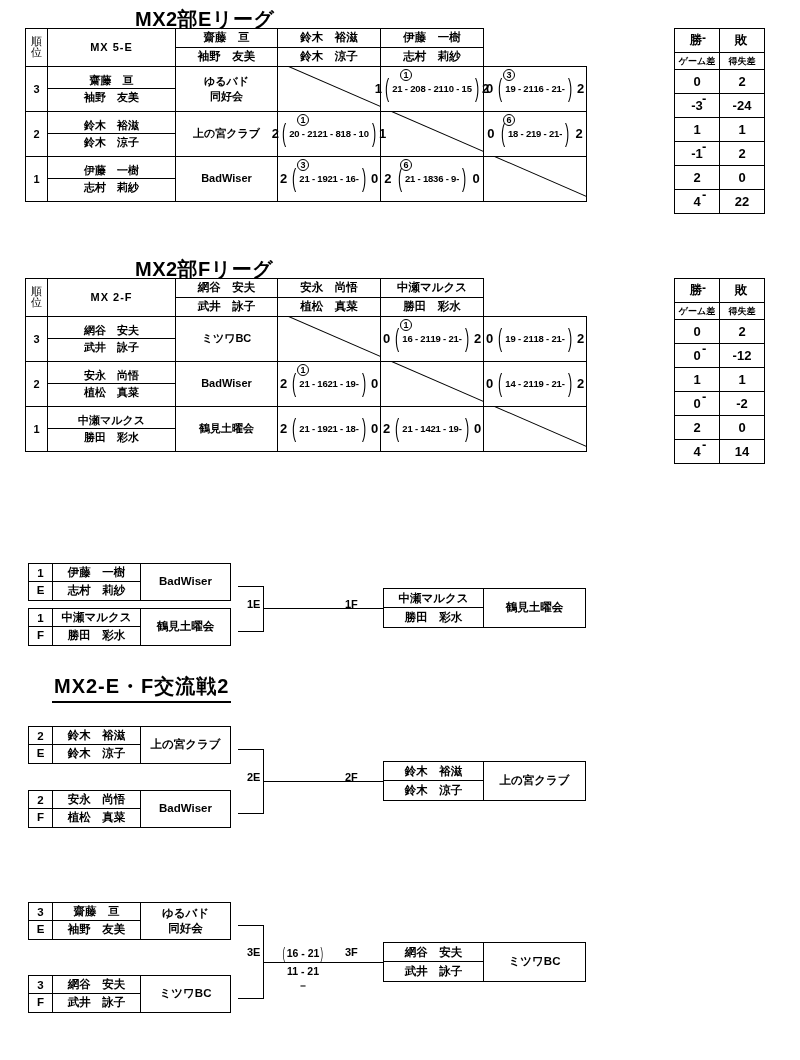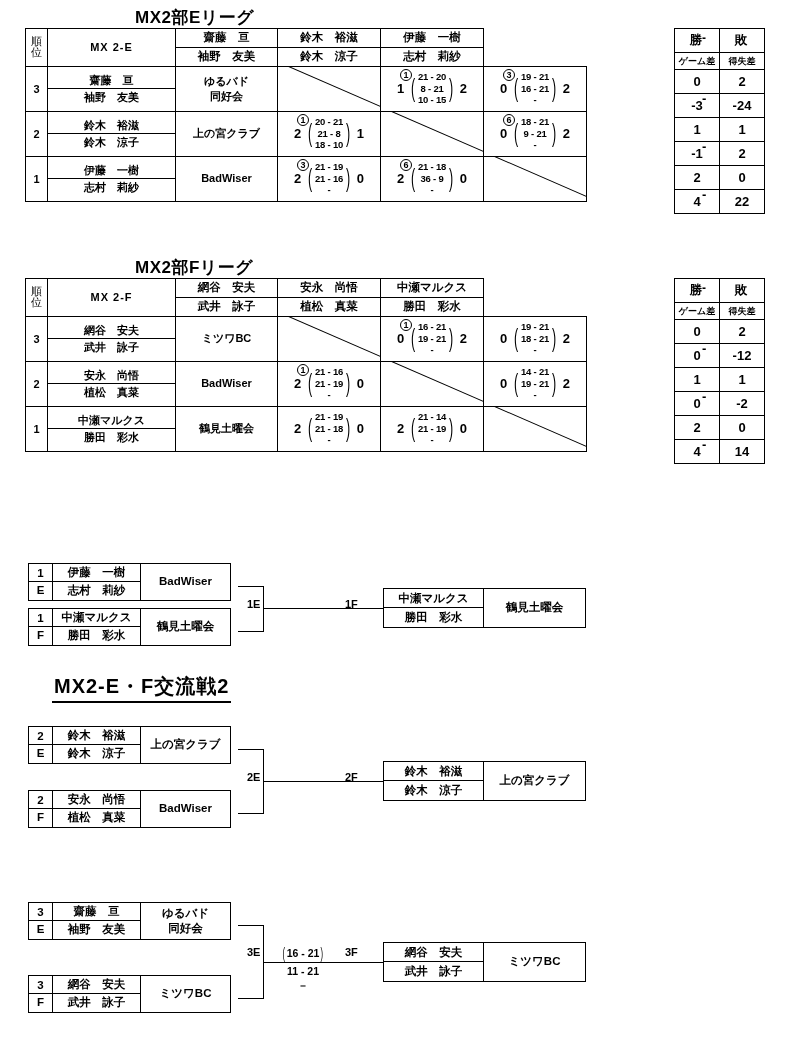--- a/index.html
+++ b/index.html
@@ -9,21 +9,21 @@
     height: 1060px;
     background: #ffffff;
     font-family: "Liberation Sans", sans-serif;
     color: #000000;
     position: relative;
   }
   .page { position: relative; width: 800px; height: 1060px; }
 
   
   .league-title {
-    font-size: 17px;
+    font-size: 20px;
     font-weight: bold;
     letter-spacing: 0.5px;
   }
   table.league {
     border-collapse: collapse;
     table-layout: fixed;
   }
   table.league td, table.league th {
     border: 1px solid #000;
     padding: 0;
@@ -63,21 +63,21 @@
     border: 1px solid #000;
     border-radius: 50%;
     font-size: 9px;
     line-height: 10px;
     text-align: center;
     font-weight: bold;
   }
   .match .gw { font-size: 13px; font-weight: bold; width: 14px; text-align: center; }
   .match .scores {
     display: flex;
-    flex-direction: column;
+    flex-direction: row;
     font-size: 9.5px;
     line-height: 1.22;
     font-weight: bold;
     letter-spacing: -0.2px;
   }
   .match .scores span { white-space: nowrap; }
   .match .brk {
     font-size: 25px;
     line-height: 0.85;
     font-weight: 300;
@@ -184,21 +184,21 @@
     <span class="league-title">MX2部Eリーグ</span>
   </div>
 
   <table class="league abs" style="left:25px; top:28px;">
     <tbody>
         <tr>
       <td class="rank-head" rowspan="1">
         <span>順</span><br>
         <span>位</span>
       </td>
-      <td class="name-head">MX 2-E</td>
+      <td class="name-head">MX 5-E</td>
       <td class="opp-head">
         <span class="ln top">齋藤　亘</span>
         <span class="ln">袖野　友美</span>
       </td>
       <td class="opp-head">
         <span class="ln top">鈴木　裕滋</span>
         <span class="ln">鈴木　涼子</span>
       </td>
       <td class="opp-head">
         <span class="ln top">伊藤　一樹</span>

